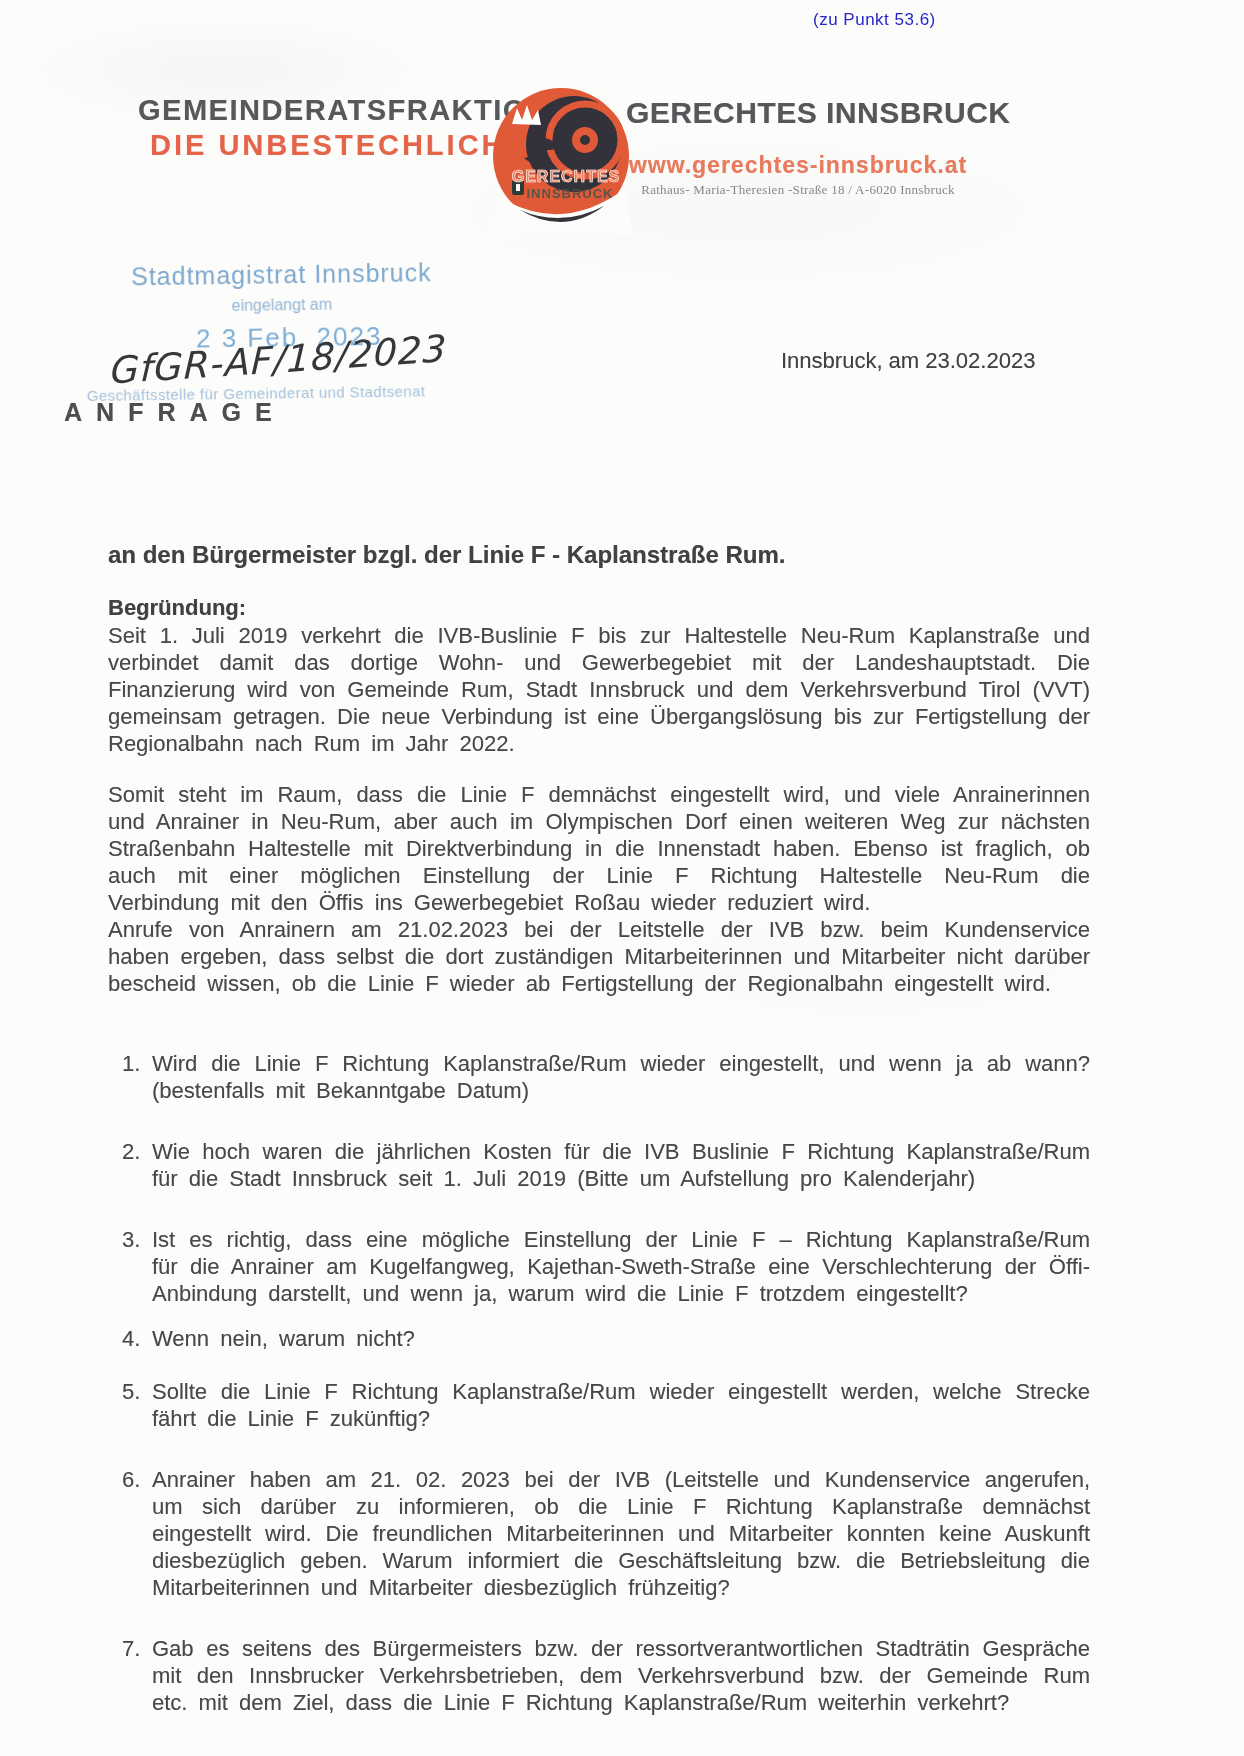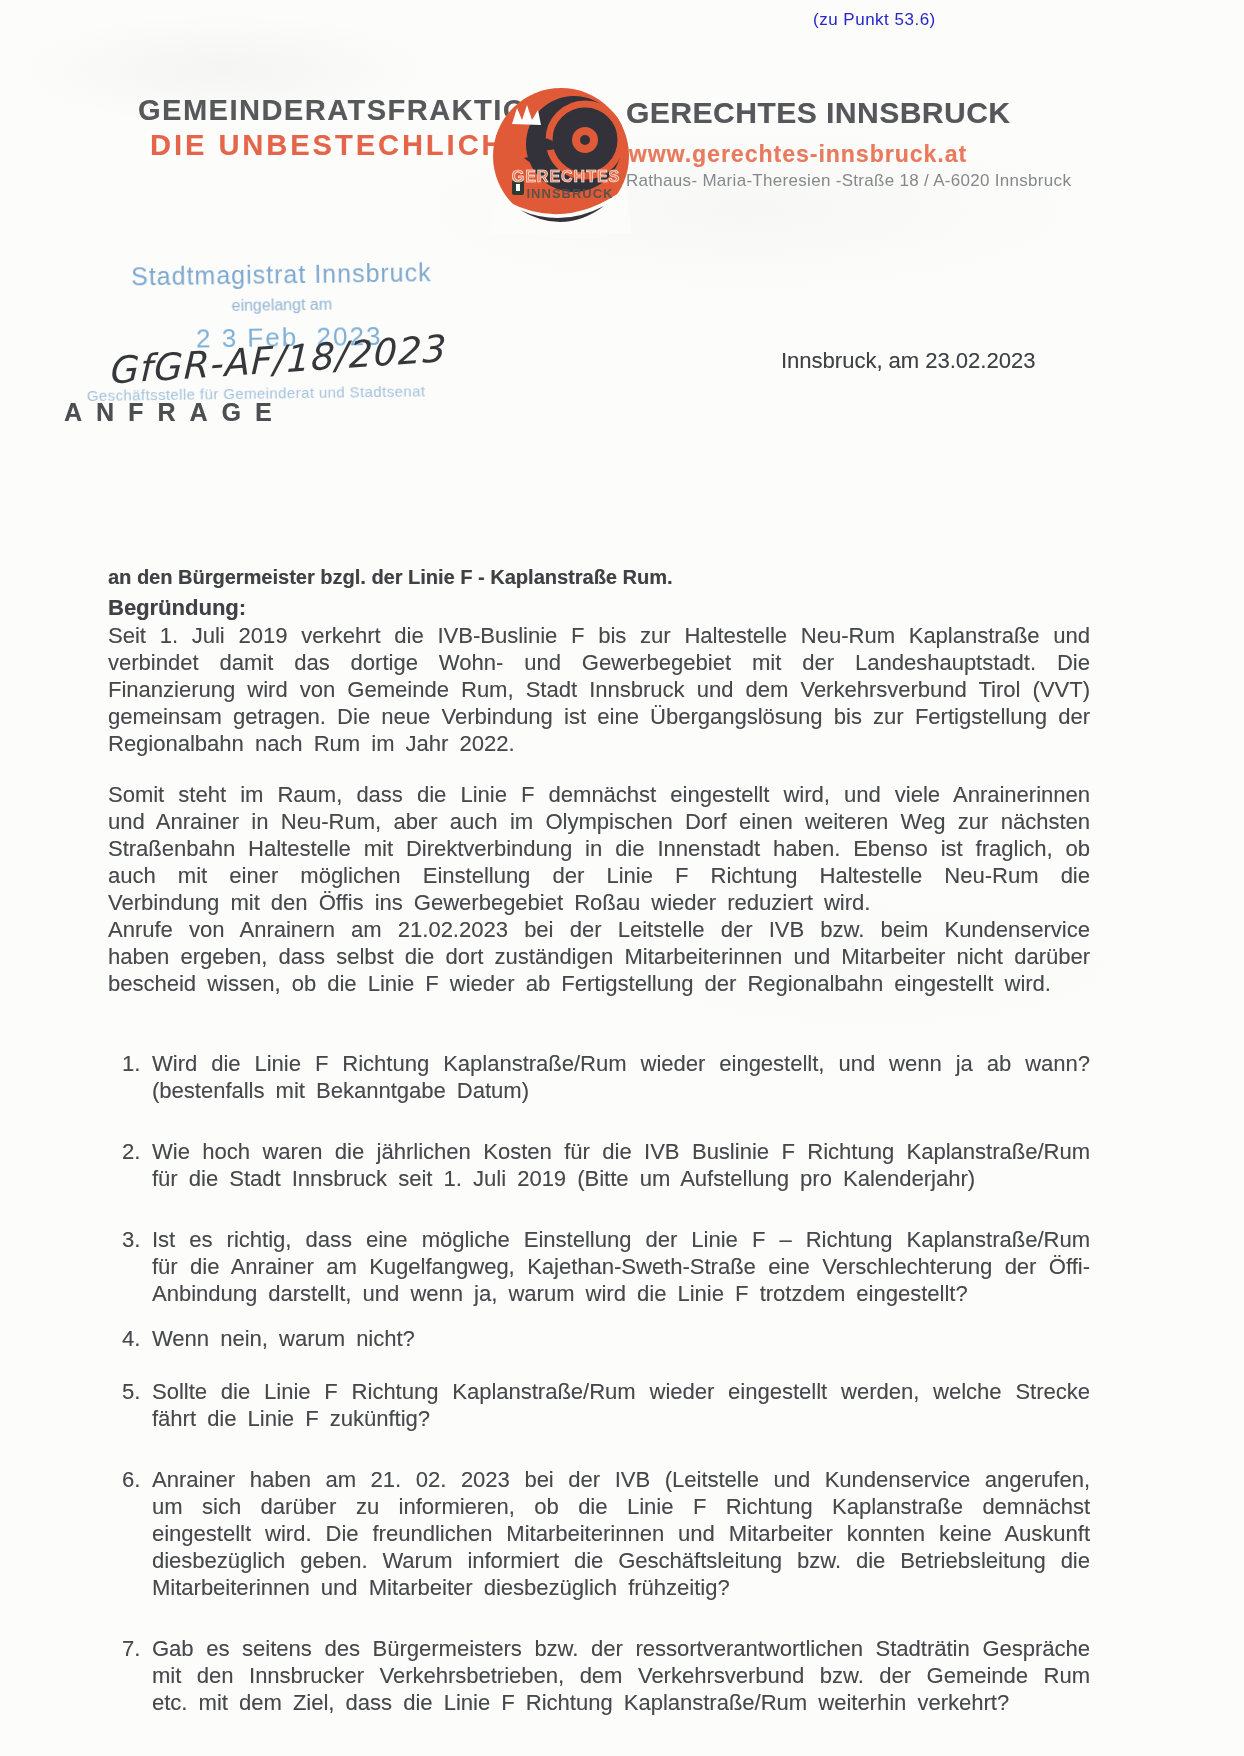--- a/index.html
+++ b/index.html
@@ -24,42 +24,42 @@
   
   .faction{position:absolute;left:138px;top:94px;line-height:1.12;}
   .faction-1{font-size:29px;font-weight:bold;color:#56585b;letter-spacing:1.5px;white-space:nowrap;
     text-shadow:0.3px 0.3px 0.5px rgba(86,88,91,0.45);}
   .faction-2{font-size:29px;font-weight:bold;color:#e4654a;letter-spacing:3px;margin-left:12px;margin-top:3px;white-space:nowrap;
     text-shadow:0.3px 0.3px 0.5px rgba(228,101,74,0.4);}
   .logo{position:absolute;left:490px;top:84px;width:142px;height:150px;}
   .brand{position:absolute;left:626px;top:96px;width:344px;text-align:center;}
   .brand-name{font-size:30px;font-weight:bold;color:#55575a;letter-spacing:0.5px;white-space:nowrap;
     text-shadow:0.3px 0.3px 0.5px rgba(85,87,90,0.45);}
-  .brand-site{font-size:23px;font-weight:bold;color:#e87a5e;letter-spacing:1px;margin-top:11px;white-space:nowrap;
+  .brand-site{font-size:23px;font-weight:bold;color:#e87a5e;letter-spacing:1px;margin-top:22px;white-space:nowrap;
     text-shadow:0.3px 0.3px 0.6px rgba(232,122,94,0.45);}
-  .brand-addr{font-size:17px;color:#86888b;margin-top:3px;white-space:nowrap;letter-spacing:0.3px;}
+  .brand-addr{font-size:13px;color:#86888b;margin-top:3px;white-space:nowrap;letter-spacing:0.3px;font-family:Liberation Serif, serif;}
   
   .stamp{position:absolute;left:84px;top:256px;width:440px;height:160px;transform:rotate(-0.8deg);}
   .stamp .s1{position:absolute;left:48px;top:4px;font-size:25px;color:#7ea8cf;letter-spacing:1px;
     filter:blur(0.3px);}
   .stamp .s2{position:absolute;left:148px;top:40px;font-size:16px;color:#93b5d5;filter:blur(0.4px);}
   .stamp .s3{position:absolute;left:112px;top:66px;font-size:26px;color:#7fb0d8;letter-spacing:2px;filter:blur(0.4px);}
   .stamp .s5{position:absolute;left:2px;top:128px;font-size:15px;color:#a3c2dd;letter-spacing:0.4px;filter:blur(0.4px);white-space:nowrap;}
   .stamp .hand{position:absolute;left:26px;top:82px;font-size:37px;color:#36373b;
     font-family:"DejaVu Sans", sans-serif;font-style:italic;letter-spacing:1px;
     transform:rotate(-3deg) skewX(-6deg);white-space:nowrap;}
   
   .dateline{position:absolute;left:781px;top:348px;font-size:22px;color:#3f4144;
     text-shadow:0.2px 0.2px 0.4px rgba(63,65,68,0.4);}
   .doc-title{position:absolute;left:64px;top:398px;width:982px;text-align:left;
     font-size:25px;font-weight:bold;color:#4c4e51;letter-spacing:14px;
     text-shadow:0.3px 0.3px 0.4px rgba(76,78,81,0.5);}
   .subject{position:absolute;left:108px;top:541px;width:982px;
-    font-size:20px;font-weight:bold;color:#3f4144;
-    text-shadow:0.3px 0.3px 0.4px rgba(63,65,68,0.45);margin-top:25px;}
+    font-size:24px;font-weight:bold;color:#3f4144;
+    text-shadow:0.3px 0.3px 0.4px rgba(63,65,68,0.45);}
   .reason-label{position:absolute;left:108px;top:595px;
     font-size:22px;font-weight:bold;color:#3f4144;
     text-shadow:0.3px 0.3px 0.4px rgba(63,65,68,0.45);}
   .bodytext{font-size:22px;line-height:27px;text-align:justify;color:#47484c;
     word-spacing:5px;text-shadow:0.2px 0.2px 0.4px rgba(71,72,76,0.35);}
   .para-1{position:absolute;left:108px;top:622px;width:982px;}
   .para-23{position:absolute;left:108px;top:781px;width:982px;}
   .para-23 p{margin:0;}
   
   .qlist{position:absolute;left:108px;top:1050px;width:982px;}

